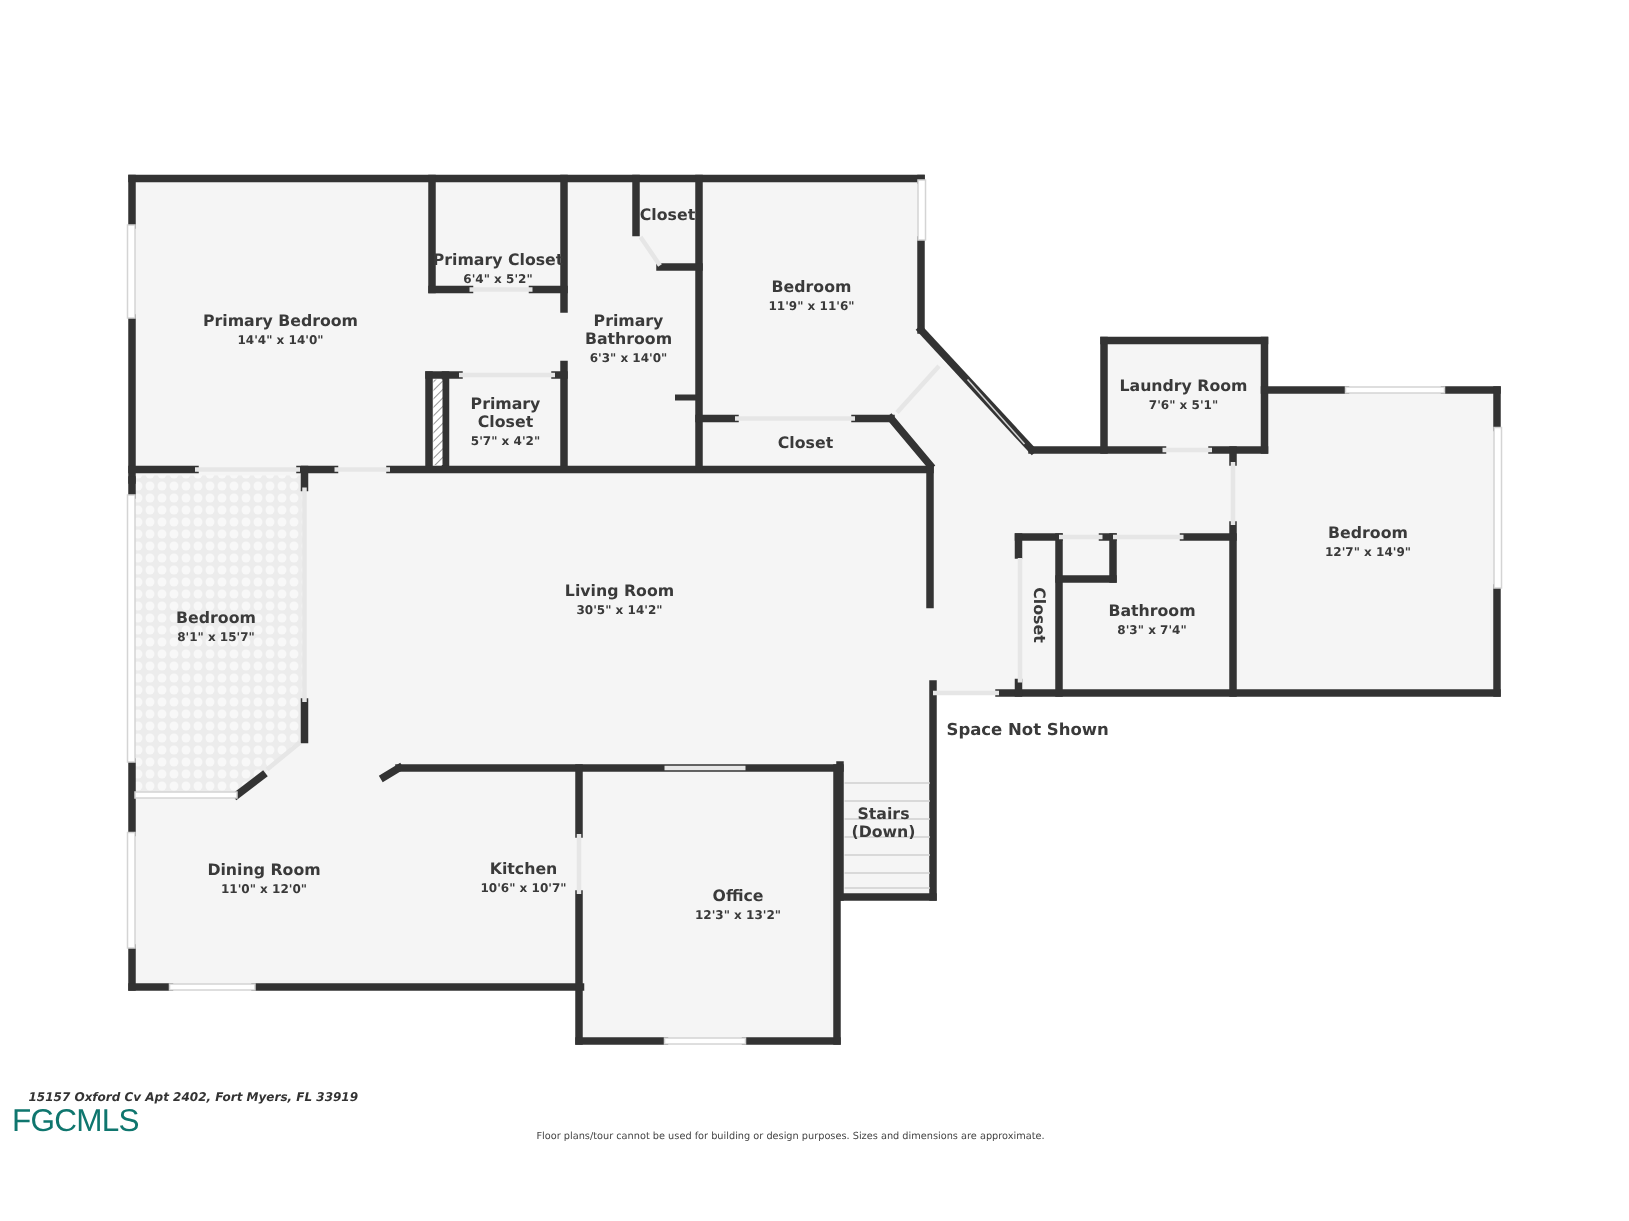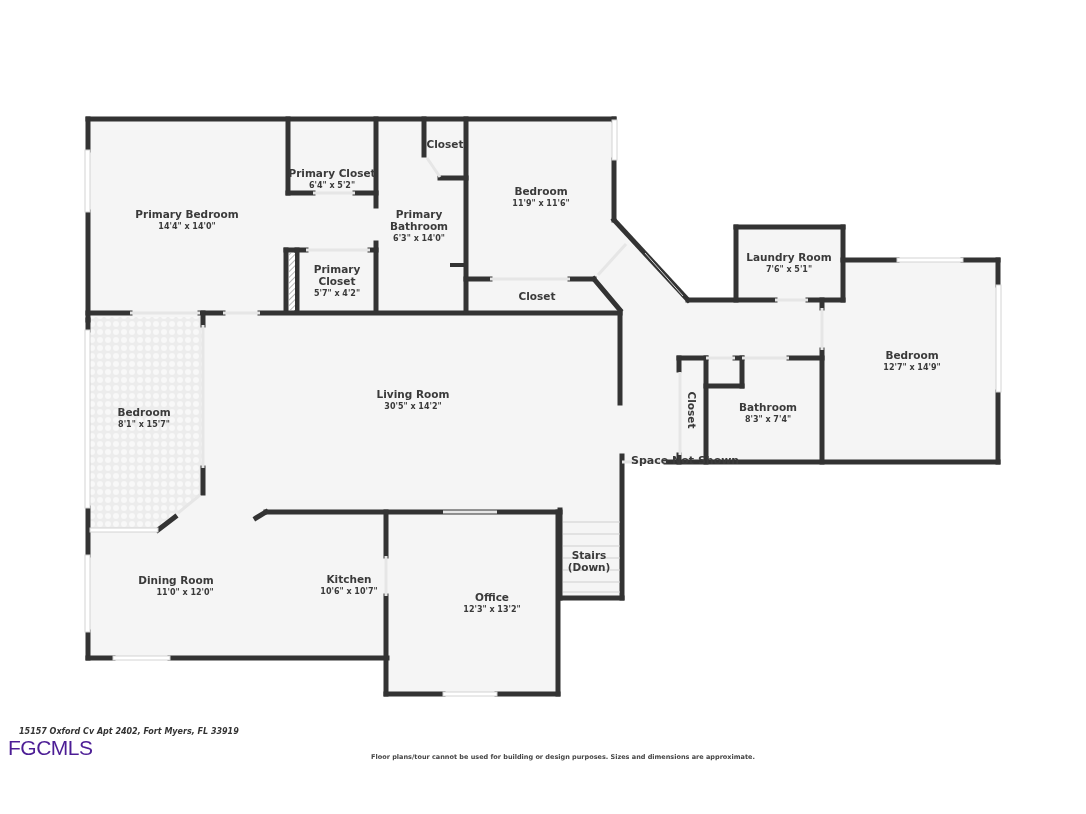--- a/index.html
+++ b/index.html
@@ -12,24 +12,24 @@
   .win { stroke: #d4d4d4; stroke-width: 1; fill: #ffffff; }
   .door { stroke: #e6e6e6; stroke-width: 3; }
   .stair { stroke: #cfcfcf; stroke-width: 1; }
   .label { position: absolute; text-align: center; color: #3a3a3a; transform: translate(-50%, -50%);
            white-space: nowrap; line-height: 1.15; }
   .label .name { font-size: 10.5px; font-weight: bold; display: block; }
   .label .dim { font-size: 8px; font-weight: bold; display: block; margin-top: 2px; }
   .label.vertical { transform: translate(-50%, -50%) rotate(90deg); }
   .footer-address { position: absolute; left: 19px; top: 727px; font-size: 8px; font-weight: bold; color: #333; font-style: italic; }
   .footer-logo { position: absolute; left: 8px; top: 736px; font-family: "Liberation Sans", sans-serif;
-                 font-size: 21px; color: #4c1d95; letter-spacing: -0.5px; font-weight: normal; }
-  .footer-disclaimer { position: absolute; left: 563px; top: 753px; transform: translateX(-50%);
-                 font-size: 6.5px; font-weight: bold; color: #444; white-space: nowrap; }
-  .space-not-shown { position: absolute; left: 631px; top: 454px; font-size: 11px; font-weight: bold; color: #3a3a3a; white-space: nowrap; }
+                 font-size: 21px; color: #0f766e; letter-spacing: -0.5px; font-weight: normal; }
+  .footer-disclaimer { position: absolute; left: 527px; top: 753px; transform: translateX(-50%);
+                 font-size: 6.5px; font-weight: normal; color: #444; white-space: nowrap; }
+  .space-not-shown { position: absolute; left: 631px; top: 480px; font-size: 11px; font-weight: bold; color: #3a3a3a; white-space: nowrap; }
 </style>
 </head>
 <body>
 
 <svg id="plan" viewBox="0 0 1086 814" xmlns="http://www.w3.org/2000/svg">
   <defs>
     <pattern id="tiles" width="8" height="8" patternUnits="userSpaceOnUse">
       <rect width="8" height="8" fill="#ececec"></rect>
       <circle cx="4" cy="4" r="3" fill="#f8f8f8"></circle>
     </pattern>
@@ -215,33 +215,33 @@
   <span class="name">Living Room</span>
   <span class="dim">30'5" x 14'2"</span>
 </div>
 <div class="label vertical" style="left:692px; top:410px;">
   <span class="name">Closet</span>
 </div>
 <div class="label" style="left:768px; top:413px;">
   <span class="name">Bathroom</span>
   <span class="dim">8'3" x 7'4"</span>
 </div>
-<div class="label" style="left:176px; top:586px;text-align:right;">
+<div class="label" style="left:176px; top:586px;">
   <span class="name">Dining Room</span>
   <span class="dim">11'0" x 12'0"</span>
 </div>
 <div class="label" style="left:321px; top:585px;margin-left:28px;">
   <span class="name">Kitchen</span>
   <span class="dim">10'6" x 10'7"</span>
 </div>
 <div class="label" style="left:492px; top:603px;">
   <span class="name">Office</span>
   <span class="dim">12'3" x 13'2"</span>
 </div>
-<div class="label" style="left:589px; top:549px;margin-top:12px;">
+<div class="label" style="left:589px; top:549px;">
   <span class="name">Stairs</span>
   <span class="name">(Down)</span>
 </div>
 
 <div class="space-not-shown">Space Not Shown</div>
 
 <div class="footer-address">15157 Oxford Cv Apt 2402, Fort Myers, FL 33919</div>
 <div class="footer-logo">FGCMLS</div>
 <div class="footer-disclaimer">Floor plans/tour cannot be used for building or design purposes. Sizes and dimensions are approximate.</div>
 

